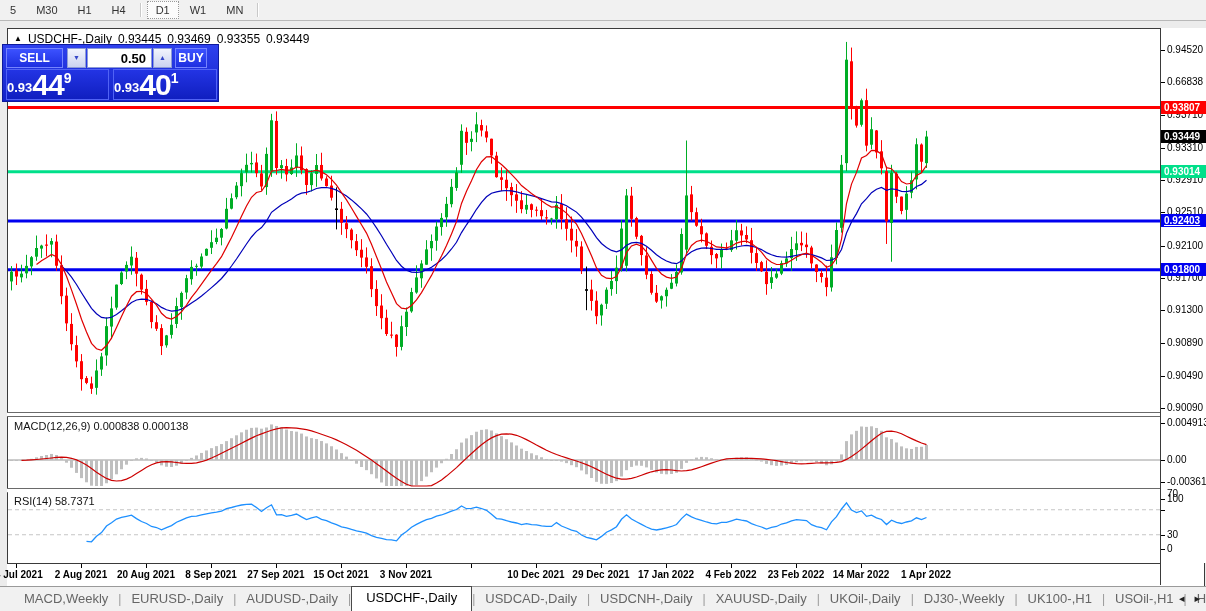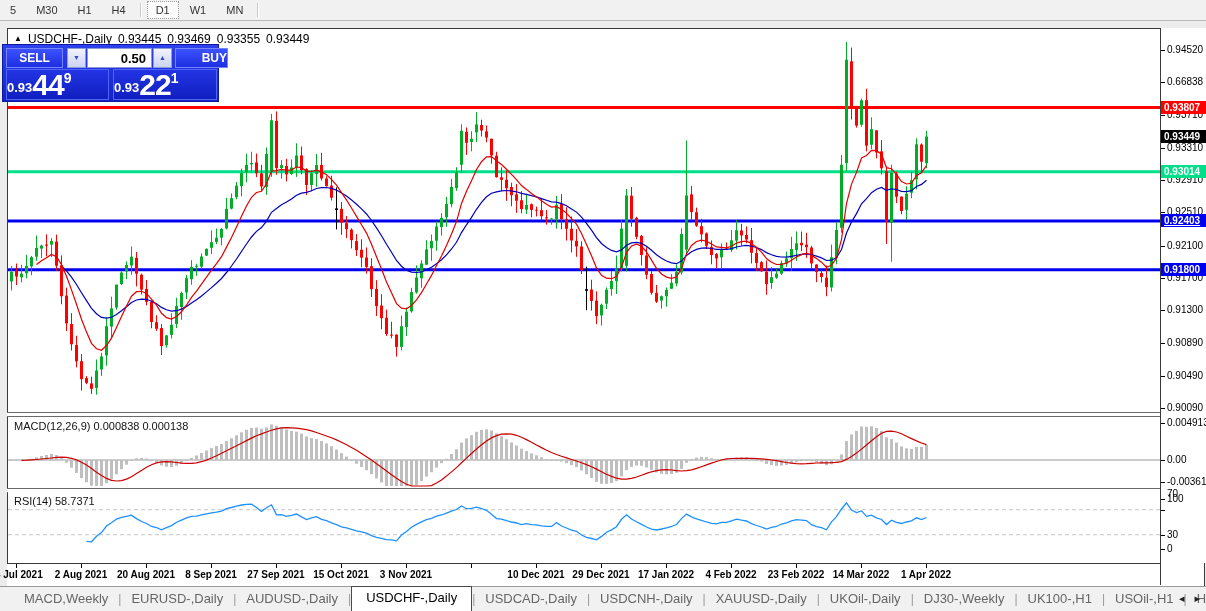--- a/index.html
+++ b/index.html
@@ -1060,29 +1060,29 @@
 
   <div id="trade-panel">
     <div class="tp-btn" style="left:3px;top:3px;width:57px;">SELL</div>
     <div class="tp-spin" style="left:64px;top:3px;">
       <span>▼</span>
     </div>
     <input id="tp-volume" value="0.50" style="">
     <div class="tp-spin" style="left:150px;top:3px;">
       <span>▲</span>
     </div>
-    <div class="tp-btn" style="left:172px;top:3px;width:53px;text-align:right;">BUY</div>
+    <div class="tp-btn" style="left:172px;top:3px;width:32px;">BUY</div>
     <div class="tp-price" style="left:3px;width:103px;">
       <span class="base">0.93</span>
         <span class="big">44</span>
         <span class="sup">9</span>
     </div>
     <div class="tp-price" style="left:110px;width:104px;">
       <span class="base">0.93</span>
-        <span class="big">22</span>
+        <span class="big">40</span>
         <span class="sup">1</span>
     </div>
   </div>
 
   <div class="ind-label" style="left:14px;top:420px;">
     <span>MACD(12,26,9)</span> <span>0.000838</span> <span>0.000138</span>
   </div>
   <div class="ind-label" style="left:14px;top:495px;">
     <span>RSI(14)</span> <span>58.7371</span>
   </div>

